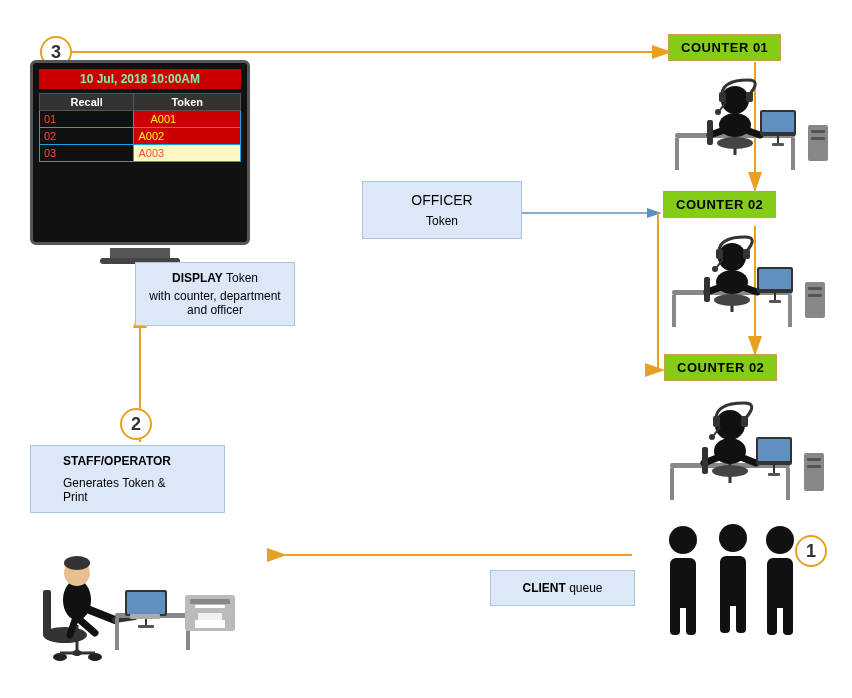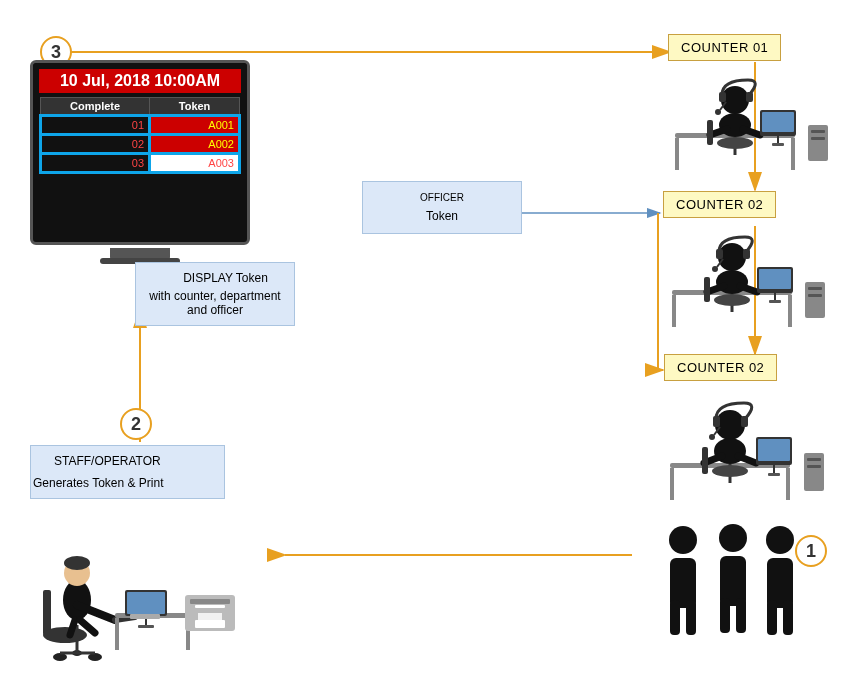--- a/index.html
+++ b/index.html
@@ -43,49 +43,49 @@
       border-radius: 6px;
       border: 3px solid #555;
     }
     .monitor-screen {
       background: #111;
       padding: 6px;
       border-radius: 4px;
     }
     .monitor-date {
       background: #cc0000;
-      color: #ffffff;
-      font-size: 16px;
+      color: #86efac;
+      font-size: 12px;
       font-weight: bold;
       text-align: center;
       padding: 3px 0;
       margin-bottom: 4px;
     }
     .monitor-table {
       width: 100%;
       border-collapse: collapse;
       color: #fff;
       font-size: 11px;
     }
     .monitor-table th {
       background: #333;
       color: #fff;
       text-align: center;
       padding: 2px 4px;
       border: 1px solid #555;
     }
     .monitor-table td {
-      text-align: right;
+      text-align: left;
       padding: 2px 4px;
-      border: 3px solid #0ea5e9;
+      border: 1px solid #0ea5e9;
     }
     .monitor-table .num { color: #ff4444; }
     .monitor-table .token-a { background: #cc0000; color: #ff0; padding-left: 16px; }
     .monitor-table .token-b { background: #cc0000; color: #ff0; }
-    .monitor-table .token-c { background: #ffffff; color: #ff4444; }
+    .monitor-table .token-c { background: #fef9c3; color: #ff4444; }
     .monitor-stand {
       position: absolute;
       bottom: -18px;
       left: 50%;
       transform: translateX(-50%);
       width: 60px;
       height: 12px;
       background: #555;
       border-radius: 0 0 3px 3px;
     }
@@ -101,39 +101,39 @@
     }
     
     .info-box {
       position: absolute;
       background: #dce8f8;
       border: 1px solid #aac4e0;
       padding: 8px 12px;
       font-size: 12px;
       text-align: center;
     }
-    .info-box .bold { font-weight: normal; margin-left: 21px; }
+    .info-box .bold { font-weight: bold; }
     
     .officer-box {
       position: absolute;
       background: #dce8f8;
       border: 1px solid #aac4e0;
       padding: 10px 16px;
       font-size: 12px;
       text-align: center;
       width: 160px;
     }
     
     .counter-label {
       position: absolute;
-      background: #fef9c3;
+      background: #84cc16;
       border: 1px solid #c8a040;
       padding: 5px 12px;
       font-size: 13px;
-      font-weight: normal;
+      font-weight: bold;
       letter-spacing: 0.5px;
     }
     
     svg.arrows {
       position: absolute;
       top: 0; left: 0;
       width: 852px;
       height: 698px;
       pointer-events: none;
     }
@@ -175,21 +175,21 @@
   <div class="circle-num" style="top:36px; left:40px;">
     <span>3</span>
   </div>
 
   <div class="monitor">
     <div class="monitor-screen">
       <div class="monitor-date">10 Jul, 2018 10:00AM</div>
       <table class="monitor-table">
         <thead>
           <tr>
-            <th>Complete</th>
+            <th>Recall</th>
             <th>Token</th>
           </tr>
         </thead>
         <tbody>
           <tr>
             <td class="num">01</td>
             <td class="token-a">A001</td>
           </tr>
           <tr>
             <td class="num">02</td>
@@ -211,21 +211,21 @@
       <span class="bold">DISPLAY</span><span> Token</span>
     </div>
     <div style="margin-top:4px;">with counter, department</div>
     <div>and officer</div>
   </div>
 
   <div class="circle-num" style="top:408px; left:120px;">
     <span>2</span>
   </div>
 
-  <div class="info-box" style="top:445px; left:30px; width:195px; text-align:left; padding:8px 2px;">
+  <div class="info-box" style="top:445px; left:30px; width:195px; text-align:left; padding:8px 32px;">
     <div>
       <span class="bold">STAFF/OPERATOR</span>
     </div>
     <div style="margin-top:8px;">Generates Token &amp; Print</div>
   </div>
 
   <svg style="position:absolute; top:495px; left:25px;" width="230" height="170" viewBox="0 0 230 170">
 
     <ellipse cx="35" cy="162" rx="7" ry="4" fill="#222"></ellipse>
     <ellipse cx="70" cy="162" rx="7" ry="4" fill="#222"></ellipse>
@@ -263,21 +263,21 @@
 
     <rect x="160" y="100" width="50" height="36" rx="3" fill="#bbb"></rect>
     <rect x="165" y="104" width="40" height="5" rx="1" fill="#888"></rect>
     <rect x="170" y="110" width="30" height="3" rx="1" fill="#fff"></rect>
     <rect x="170" y="125" width="30" height="8" rx="1" fill="#fff"></rect>
 
     <rect x="173" y="118" width="24" height="10" rx="0" fill="#fff" opacity="0.8"></rect>
   </svg>
 
   <div class="officer-box" style="top:181px; left:362px;">
-    <div class="bold" style="font-size:10px; margin-bottom:6px;">OFFICER</div>
+    <div class="bold" style="font-size:14px; margin-bottom:6px;">OFFICER</div>
     <div style="margin-top:4px;">Token</div>
   </div>
 
   <div class="counter-label" style="top:34px; left:668px;">
     <span>COUNTER 01</span>
   </div>
 
   <svg style="position:absolute; top:65px; left:665px;" width="170" height="120" viewBox="0 0 170 120">
 
     <rect x="10" y="68" width="120" height="5" rx="2" fill="#888"></rect>
@@ -363,20 +363,23 @@
     <line x1="114" y1="80" x2="114" y2="88" stroke="#333" stroke-width="2"></line>
     <rect x="108" y="88" width="12" height="3" rx="1" fill="#555"></rect>
     <line x1="70" y1="79" x2="70" y2="98" stroke="#333" stroke-width="3"></line>
     <ellipse cx="70" cy="86" rx="18" ry="6" fill="#444"></ellipse>
     <rect x="42" y="62" width="6" height="27" rx="2" fill="#333"></rect>
     <rect x="144" y="68" width="20" height="38" rx="2" fill="#888"></rect>
     <rect x="147" y="73" width="14" height="3" rx="1" fill="#555"></rect>
     <rect x="147" y="80" width="14" height="3" rx="1" fill="#555"></rect>
   </svg>
 
+  <div class="info-box" style="top:570px; left:490px; width:145px; padding:10px 14px;">
+    <span class="bold">CLIENT</span><span> queue</span>
+  </div>
 
   <svg style="position:absolute; top:510px; left:648px;" width="170" height="150" viewBox="0 0 170 150">
 
     <circle cx="35" cy="30" r="14" fill="#111"></circle>
     <rect x="22" y="48" width="26" height="50" rx="6" fill="#111"></rect>
     <rect x="22" y="90" width="10" height="35" rx="4" fill="#111"></rect>
     <rect x="38" y="90" width="10" height="35" rx="4" fill="#111"></rect>
 
     <circle cx="85" cy="28" r="14" fill="#111"></circle>
     <rect x="72" y="46" width="26" height="50" rx="6" fill="#111"></rect>

